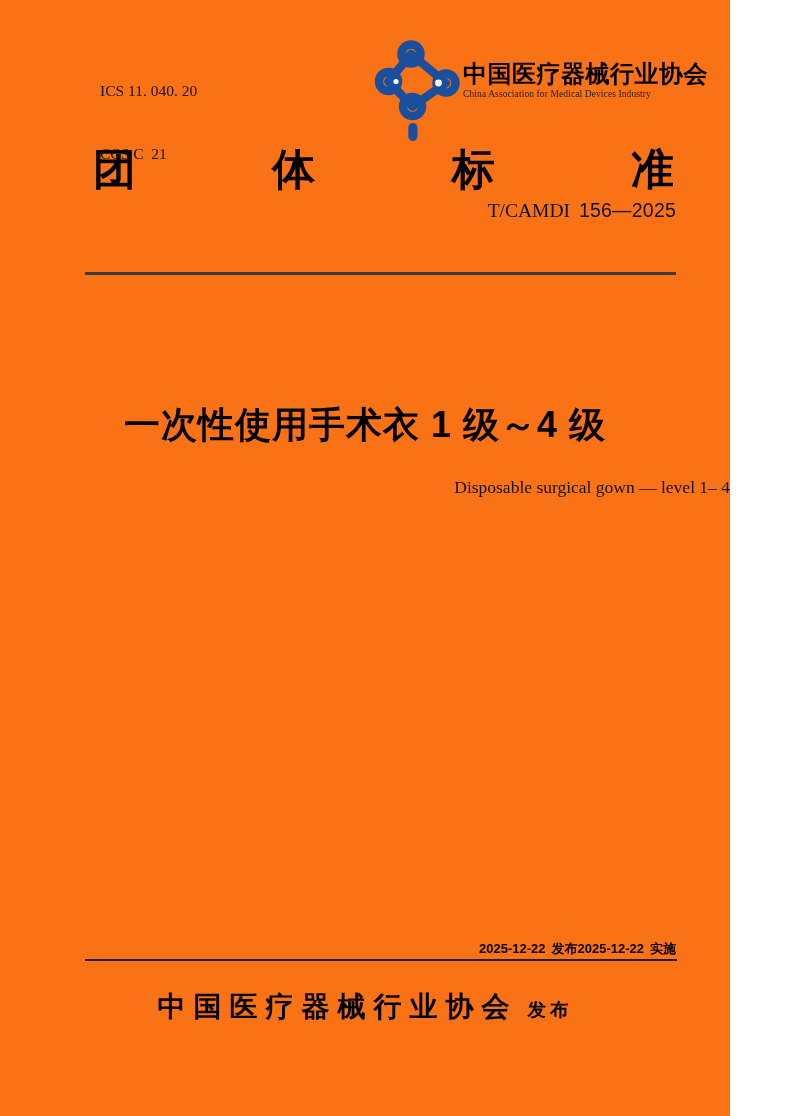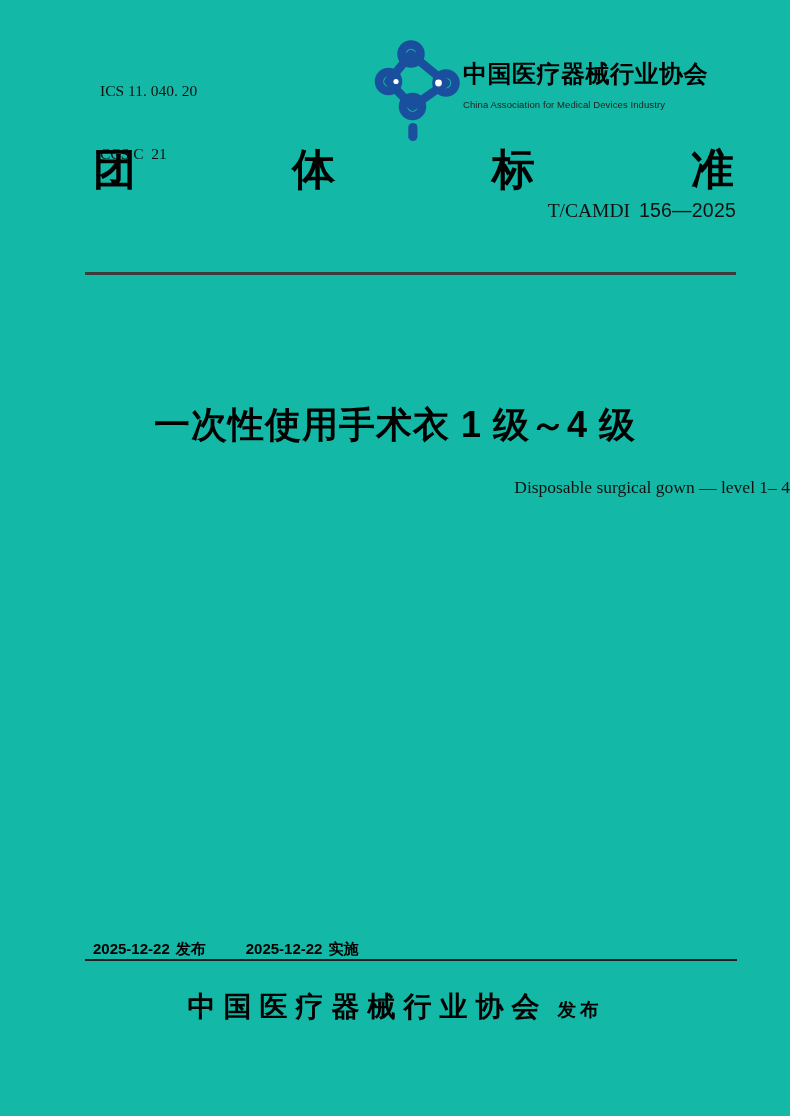--- a/index.html
+++ b/index.html
@@ -2,22 +2,22 @@
 <html><head>
 <meta charset="utf-8">
 <style>
   :root{
     --serif: "Liberation Serif","DejaVu Serif",serif;
     --sans: "Liberation Sans","DejaVu Sans",sans-serif;
   }
   html,body{margin:0;padding:0;background:#ffffff;}
   .page{
     position:relative;
-    width:790px;height:1116px;
-    background:#14b8a6;
+    width:730px;height:1116px;
+    background:#f97316;
     overflow:hidden;
     font-family:var(--sans);
     color:#000;
   }
   
   .codes{
     position:absolute;left:100px;top:38px;
     font-family:var(--serif);
     font-size:15.5px;line-height:21px;
     white-space:pre;
@@ -25,22 +25,22 @@
   }
   
   .logo{position:absolute;left:371px;top:33px;width:100px;height:110px;}
   
   .org-block{position:absolute;left:463px;top:61px;width:260px;}
   .org-cn{
     font-size:24px;font-weight:700;letter-spacing:0.5px;
     font-family:var(--sans);color:#000;line-height:26px;
   }
   .org-en{
-    font-size:9.5px;color:#222;margin-top:12px;letter-spacing:0.1px;
-    font-family:Liberation Sans, sans-serif;line-height:11px;white-space:nowrap;
+    font-size:9.5px;color:#222;margin-top:2px;letter-spacing:0.1px;
+    font-family:Liberation Serif, serif;line-height:11px;white-space:nowrap;
   }
   
   .type-row{
     position:absolute;left:93px;right:56px;top:146px;
     display:flex;justify-content:space-between;
     font-size:43px;line-height:46px;font-weight:600;
     font-family:var(--sans);
   }
   
   .code-row{
@@ -61,24 +61,23 @@
   }
   .title-en{
     position:absolute;left:0;right:0;top:477px;
     text-align:right;
     font-family:var(--serif);
     font-size:17.5px;color:#111;
   }
   
   .dates-row{
     position:absolute;left:93px;right:54px;top:938px;
-    display:flex;justify-content:flex-start;
-    font-size:15px;line-height:21px;font-weight:600;
+    display:flex;justify-content:flex-end;
+    font-size:13px;line-height:21px;font-weight:600;
     font-family:var(--sans);
-    gap:40px;
   }
   .date-label{font-weight:700;margin-left:6px;}
   
   .publisher-row{
     position:absolute;left:0;right:0;top:988px;
     display:flex;justify-content:center;align-items:baseline;
     font-family:var(--sans);
   }
   .publisher{
     font-size:28px;font-weight:700;letter-spacing:8px;

